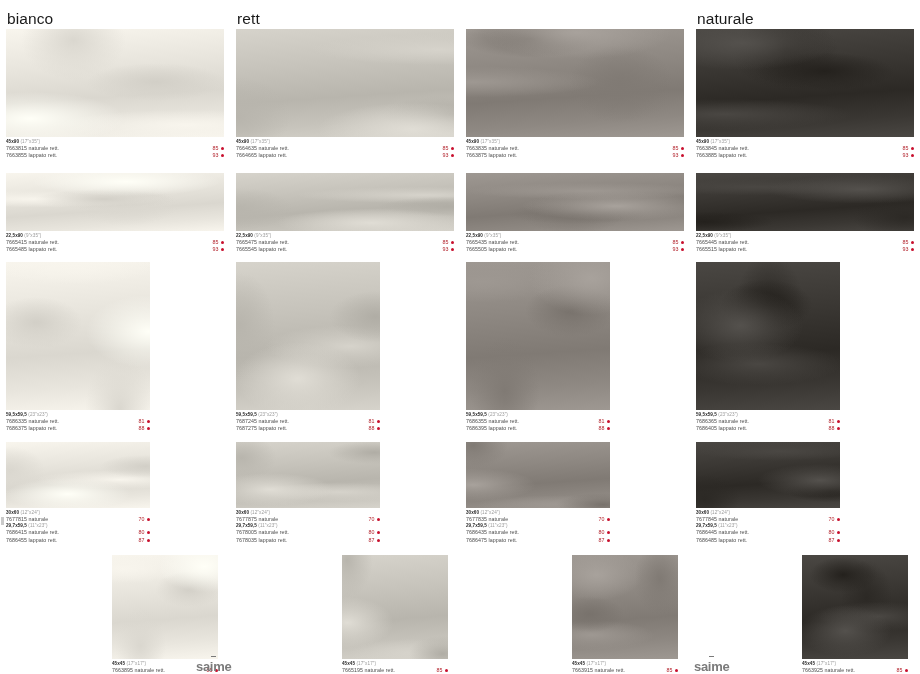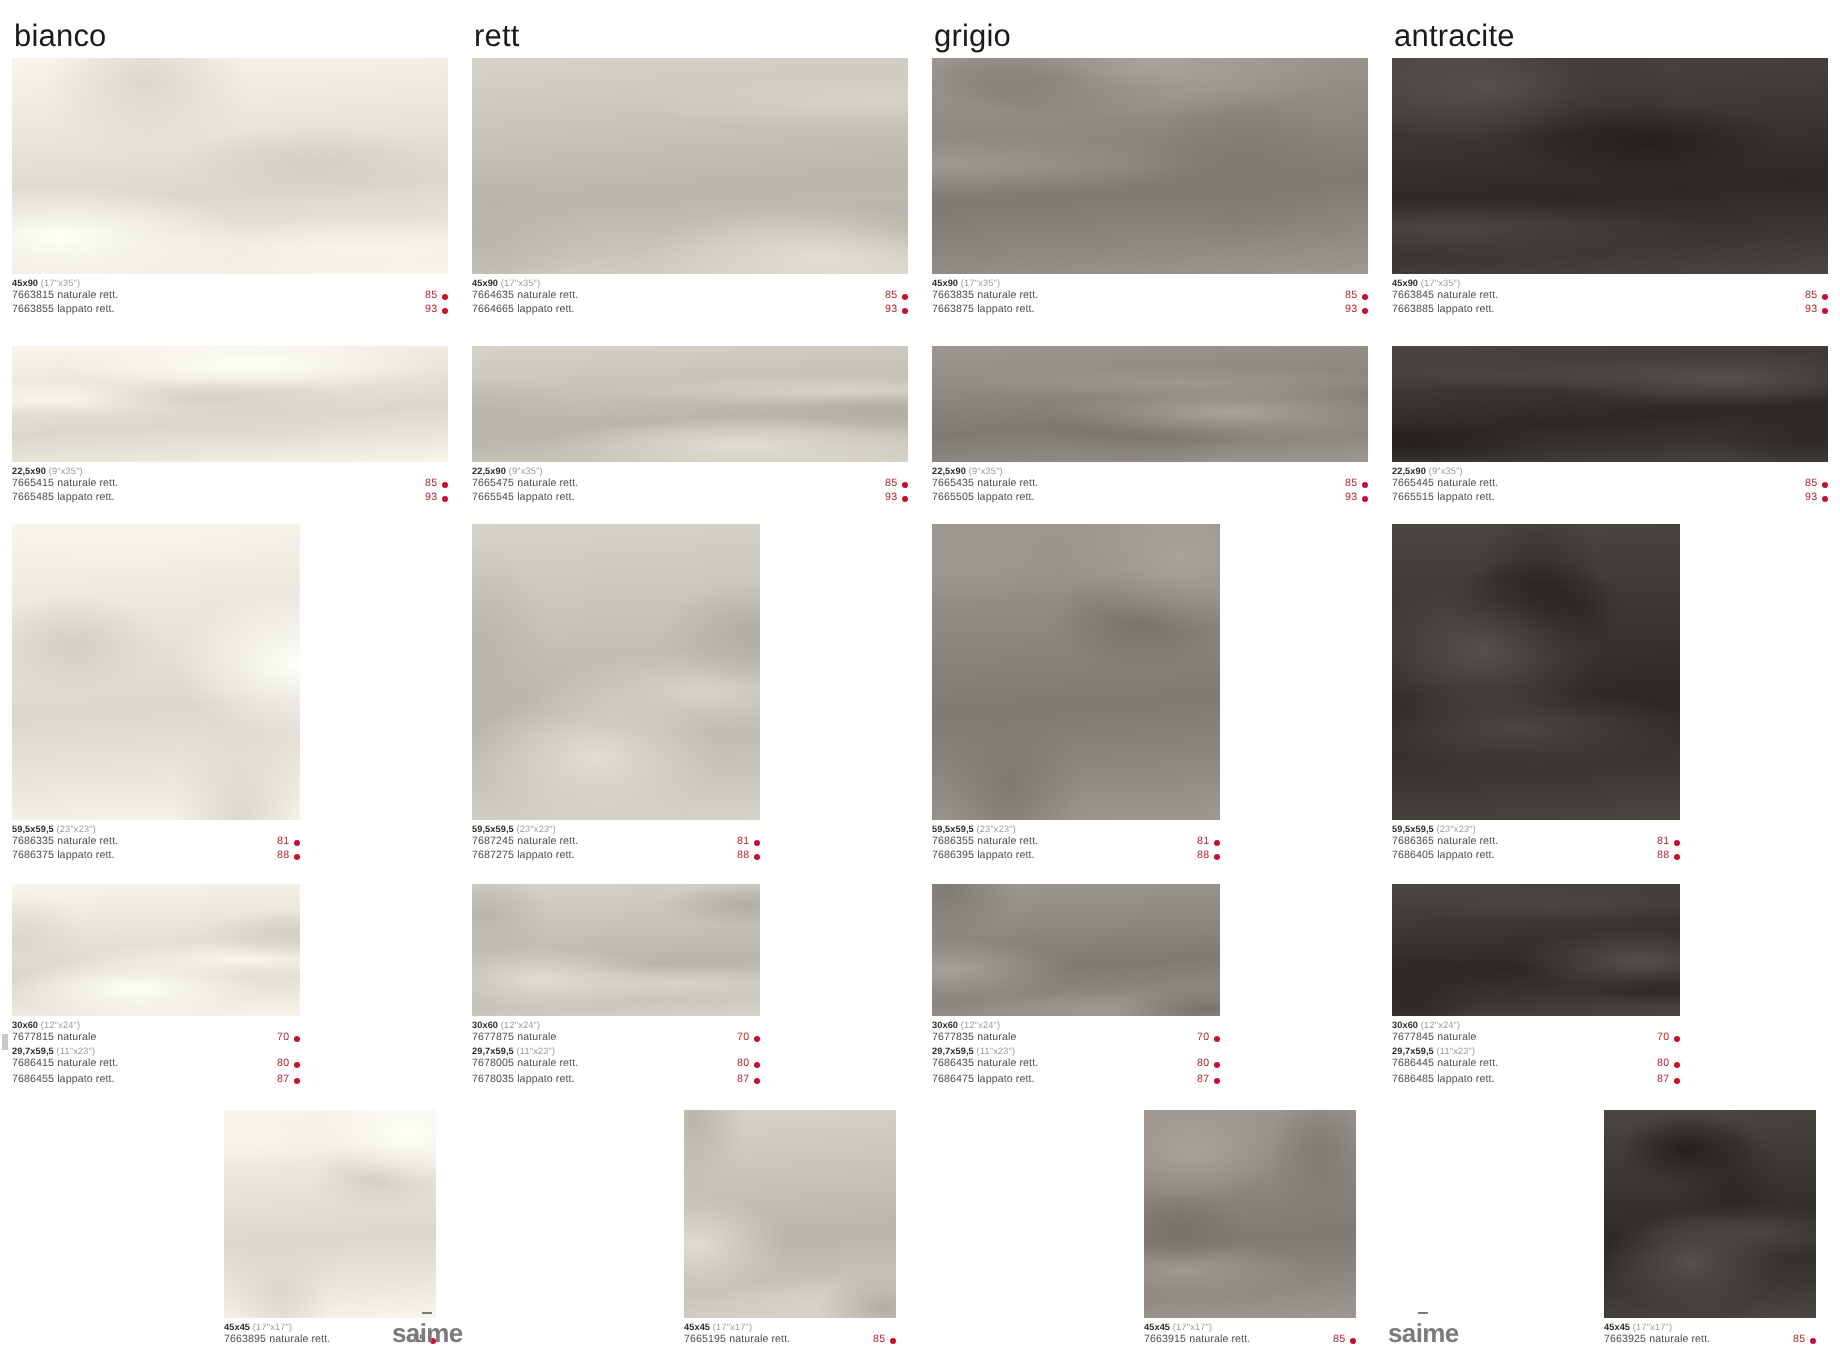--- a/index.html
+++ b/index.html
@@ -298,21 +298,20 @@
                 <span class="dots"></span>
                 <span class="val">85</span>
                 <span class="reddot" style="background: rgb(200, 16, 46);"></span>
               </div>
             </div>
           </div>
         </div>
       </div>
       <div class="col">
         <div class="col-inner">
-          <div class="col-title">grigio</div>
           <div class="block" style="position: absolute; top: 29px; left: 6px; width: 218px;">
             <div class="swatch" style="height: 108px; background: radial-gradient(70% 40% at 51% 3%, rgb(168, 162, 156) 0%, transparent 62%), radial-gradient(55% 30% at 29% 9%, rgb(120, 114, 108) 0%, transparent 58%), radial-gradient(90% 22% at 3% 49%, rgb(158, 152, 146) 0%, transparent 65%), radial-gradient(40% 60% at 71% 51%, rgb(128, 122, 116) 0%, transparent 60%), linear-gradient(176deg, rgb(158, 152, 146) 0%, rgb(142, 136, 130) 34%, rgb(128, 122, 116) 61%, rgb(142, 136, 130) 82%, rgb(158, 152, 146) 100%), repeating-linear-gradient(12deg, rgba(255, 255, 255, 0.05) 0px, rgba(255, 255, 255, 0.05) 1px, rgba(0, 0, 0, 0.035) 1px, rgba(0, 0, 0, 0.035) 2px), repeating-linear-gradient(101deg, rgba(255, 255, 255, 0.04) 0px, rgba(255, 255, 255, 0.04) 1px, rgba(0, 0, 0, 0.03) 1px, rgba(0, 0, 0, 0.03) 3px), linear-gradient(rgb(142, 136, 130), rgb(142, 136, 130));"></div>
             <div class="spec">
               <div class="size-line"><span>45x90</span><span class="metric"> (17"x35")</span></div>
               <div class="code-row">
                 <span class="code-txt">7663835 naturale rett.</span>
                 <span class="dots"></span>
                 <span class="val">85</span>
                 <span class="reddot" style="background: rgb(200, 16, 46);"></span>
               </div>
@@ -394,21 +393,21 @@
                 <span class="dots"></span>
                 <span class="val">85</span>
                 <span class="reddot" style="background: rgb(200, 16, 46);"></span>
               </div>
             </div>
           </div>
         </div>
       </div>
       <div class="col">
         <div class="col-inner">
-          <div class="col-title">antracite</div>
+          <div class="col-title">naturale</div>
           <div class="block" style="position: absolute; top: 29px; left: 6px; width: 218px;">
             <div class="swatch" style="height: 108px; background: radial-gradient(70% 40% at 21% 13%, rgb(84, 81, 77) 0%, transparent 62%), radial-gradient(55% 30% at 59% 39%, rgb(36, 33, 29) 0%, transparent 58%), radial-gradient(90% 22% at 13% 79%, rgb(74, 71, 67) 0%, transparent 65%), radial-gradient(40% 60% at 41% 21%, rgb(44, 41, 37) 0%, transparent 60%), linear-gradient(176deg, rgb(74, 71, 67) 0%, rgb(58, 55, 51) 34%, rgb(44, 41, 37) 61%, rgb(58, 55, 51) 82%, rgb(74, 71, 67) 100%), repeating-linear-gradient(12deg, rgba(255, 255, 255, 0.05) 0px, rgba(255, 255, 255, 0.05) 1px, rgba(0, 0, 0, 0.035) 1px, rgba(0, 0, 0, 0.035) 2px), repeating-linear-gradient(101deg, rgba(255, 255, 255, 0.04) 0px, rgba(255, 255, 255, 0.04) 1px, rgba(0, 0, 0, 0.03) 1px, rgba(0, 0, 0, 0.03) 3px), linear-gradient(rgb(58, 55, 51), rgb(58, 55, 51));"></div>
             <div class="spec">
               <div class="size-line"><span>45x90</span><span class="metric"> (17"x35")</span></div>
               <div class="code-row">
                 <span class="code-txt">7663845 naturale rett.</span>
                 <span class="dots"></span>
                 <span class="val">85</span>
                 <span class="reddot" style="background: rgb(200, 16, 46);"></span>
               </div>

